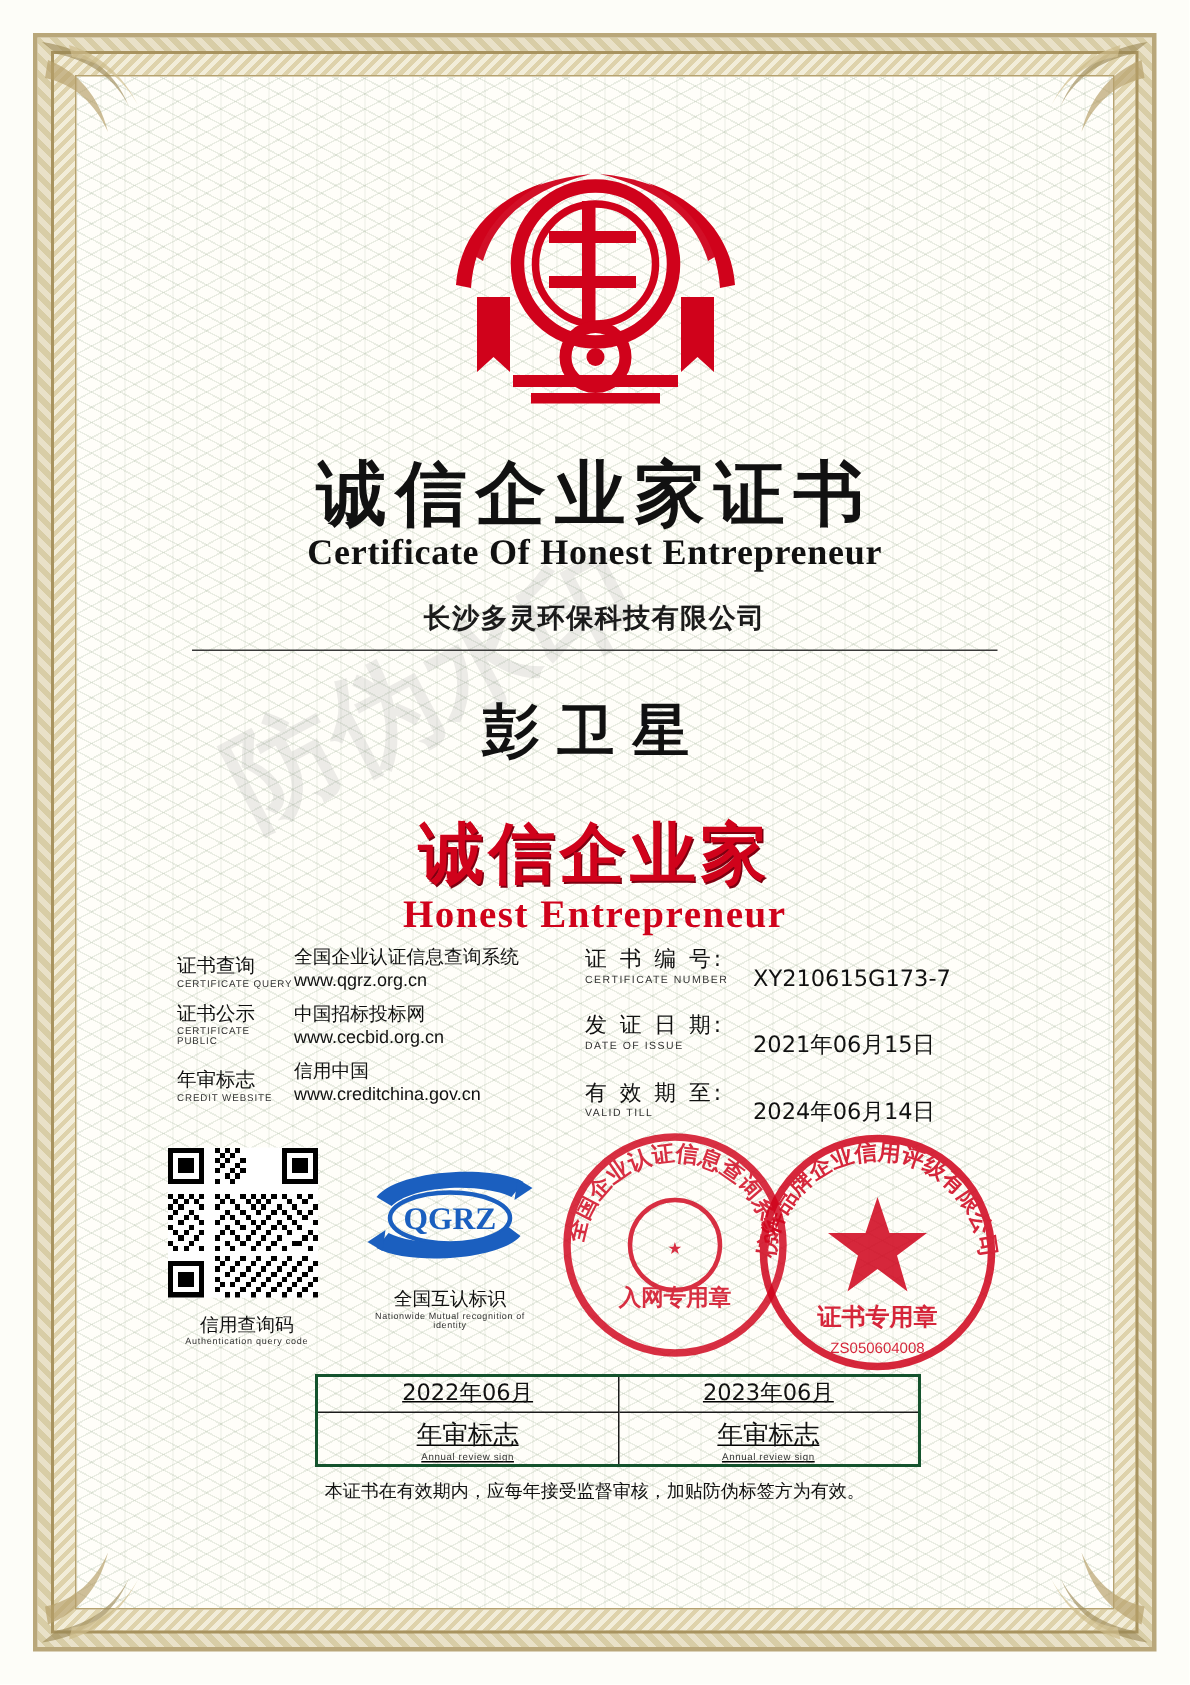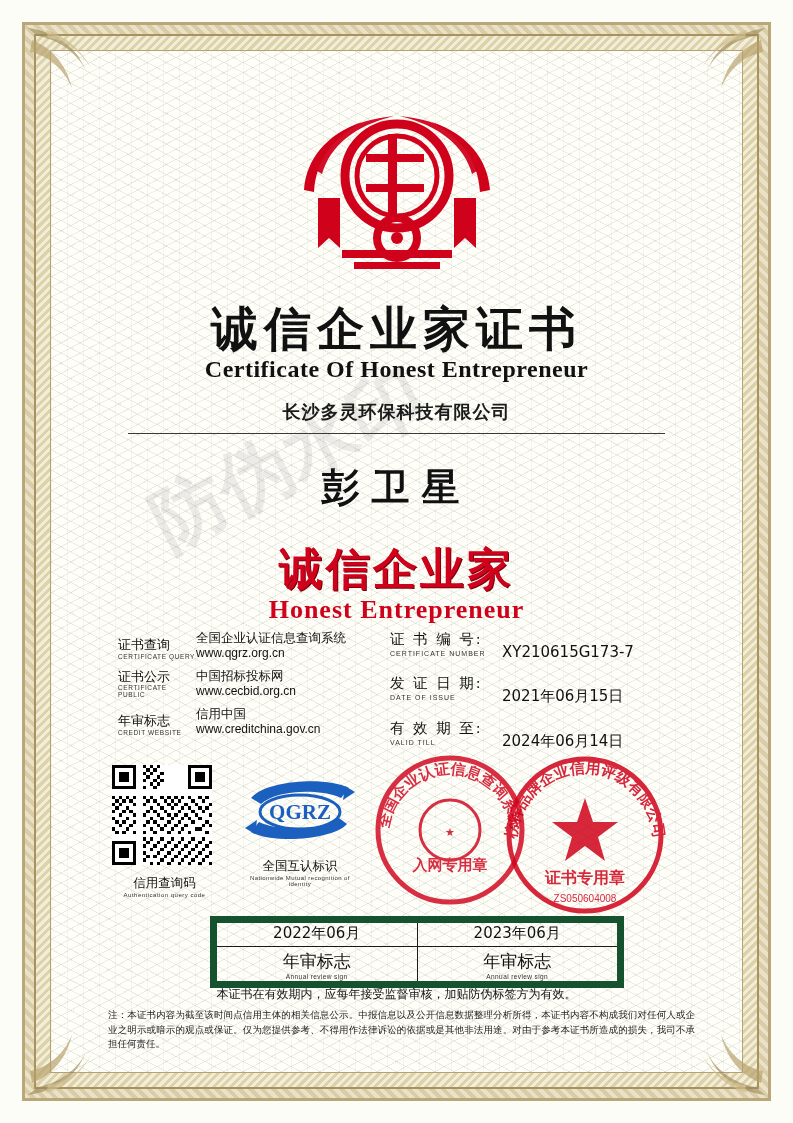--- a/index.html
+++ b/index.html
@@ -134,21 +134,21 @@
   .qgrz-cap .cn{font-family:"DejaVu Sans",sans-serif;font-size:12.5px;color:#111;text-align:center;}
   .qgrz-cap .en{font-family:"Liberation Sans",sans-serif;font-size:6px;color:#333;letter-spacing:.4px;display:block;}
 
   .seal{position:absolute;top:700px;}
   .seal-a{left:320px;}
   .seal-b{left:450px;}
 
   
   .annual{
     position:absolute;left:160px;top:866px;width:400px;height:58px;
-    border:7px solid #14532d;display:flex;
+    border:2px solid #14532d;display:flex;text-decoration:underline;
   }
   .annual-cell{
     flex:1;display:flex;flex-direction:column;align-items:center;justify-content:center;
   }
   .annual-cell + .annual-cell{border-left:1px solid #1b1b1b;}
   .annual-cell .yr{font-family:"DejaVu Sans",sans-serif;font-size:15px;color:#111;border-bottom:1px solid #1b1b1b;width:100%;text-align:center;padding-bottom:3px;}
   .annual-cell .cn{font-family:"DejaVu Sans",sans-serif;font-size:17px;color:#111;margin-top:3px;}
   .annual-cell .en{font-family:"Liberation Sans",sans-serif;font-size:6.5px;color:#333;letter-spacing:.4px;}
 
   
@@ -373,16 +373,15 @@
         <span class="en">Annual review sign</span>
       </div>
       <div class="annual-cell">
         <span class="yr">2023年06月</span>
         <span class="cn">年审标志</span>
         <span class="en">Annual review sign</span>
       </div>
     </div>
 
     <div class="note-main">本证书在有效期内，应每年接受监督审核，加贴防伪标签方为有效。</div>
-    <div class="note-small">注：本证书内容为截至该时间点信用主体的相关信息公示。中报信息以及公开信息数据整理分析所得，本证书内容不构成我们对任何人或企业之明示或暗示的观点或保证。仅为您提供参考、不得用作法律诉讼的依据或是其他非法用途。对由于参考本证书所造成的损失，我司不承担任何责任。</div>
 
   </div>
 </div>
 
 </body></html>

